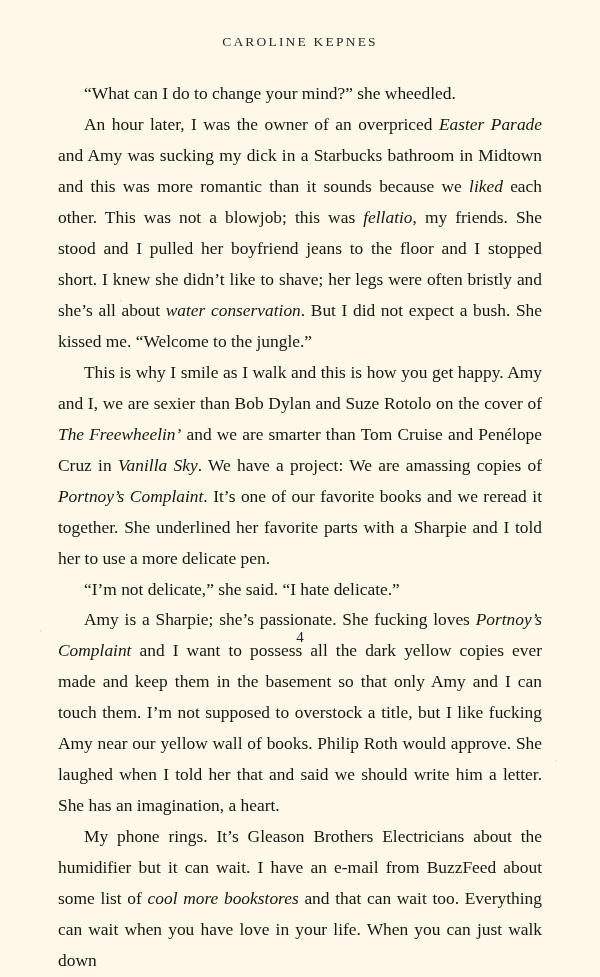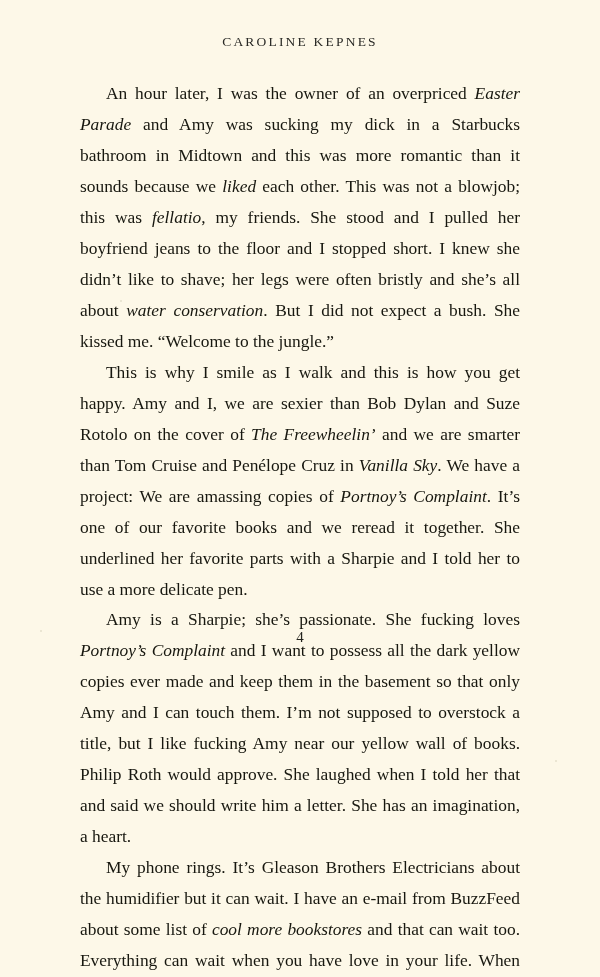--- a/index.html
+++ b/index.html
@@ -12,21 +12,21 @@
     background: #fdf8e8;
     font-family: "Liberation Serif", serif;
     color: #1a1a18;
     overflow: hidden;
   }
   .page {
     position: relative;
     width: 600px;
     height: 698px;
     box-sizing: border-box;
-    padding: 0 80px;
+    padding: 0 58px;
     background: #fdf8e8;
   }
   .running-head {
     text-align: center;
     font-family: "Liberation Serif", serif;
     font-size: 13.5px;
     letter-spacing: 2.2px;
     color: #2a2a26;
     padding-top: 34px;
     padding-bottom: 0;
@@ -68,22 +68,24 @@
   }
 </style>
 </head>
 <body style="background: rgb(253, 248, 232);">
 
 <div class="page" style="background: rgb(253, 248, 232);">
 
   <div class="running-head">CAROLINE KEPNES</div>
 
   <div class="body-text" style="color: rgb(23, 23, 15);">
+      <p><span>“What can I do to change your mind?” she wheedled.</span></p>
       <p><span>An hour later, I was the owner of an overpriced </span><i>Easter Parade</i><span> and Amy was sucking my dick in a Starbucks bathroom in Midtown and this was more romantic than it sounds because we </span><i>liked</i><span> each other. This was not a blowjob; this was </span><i>fellatio</i><span>, my friends. She stood and I pulled her boyfriend jeans to the floor and I stopped short. I knew she didn’t like to shave; her legs were often bristly and she’s all about </span><i>water conservation</i><span>. But I did not expect a bush. She kissed me. “Welcome to the jungle.”</span></p>
       <p><span>This is why I smile as I walk and this is how you get happy. Amy and I, we are sexier than Bob Dylan and Suze Rotolo on the cover of </span><i>The Freewheelin’</i><span> and we are smarter than Tom Cruise and Penélope Cruz in </span><i>Vanilla Sky</i><span>. We have a project: We are amassing copies of </span><i>Portnoy’s Complaint</i><span>. It’s one of our favorite books and we reread it together. She underlined her favorite parts with a Sharpie and I told her to use a more delicate pen.</span></p>
+      <p><span>“I’m not delicate,” she said. “I hate delicate.”</span></p>
       <p><span>Amy is a Sharpie; she’s passionate. She fucking loves </span><i>Portnoy’s Complaint</i><span> and I want to possess all the dark yellow copies ever made and keep them in the basement so that only Amy and I can touch them. I’m not supposed to overstock a title, but I like fucking Amy near our yellow wall of books. Philip Roth would approve. She laughed when I told her that and said we should write him a letter. She has an imagination, a heart.</span></p>
       <p><span>My phone rings. It’s Gleason Brothers Electricians about the humidifier but it can wait. I have an e-mail from BuzzFeed about some list of </span><i>cool more bookstores</i><span> and that can wait too. Everything can wait when you have love in your life. When you can just walk down</span></p>
     </div>
 
   <div class="folio">4</div>
 
   <span class="speckle" style="left:120px; top:300px;"></span>
   <span class="speckle" style="left:485px; top:210px;"></span>
   <span class="speckle" style="left:40px; top:630px;"></span>
   <span class="speckle" style="left:555px; top:760px;"></span>

